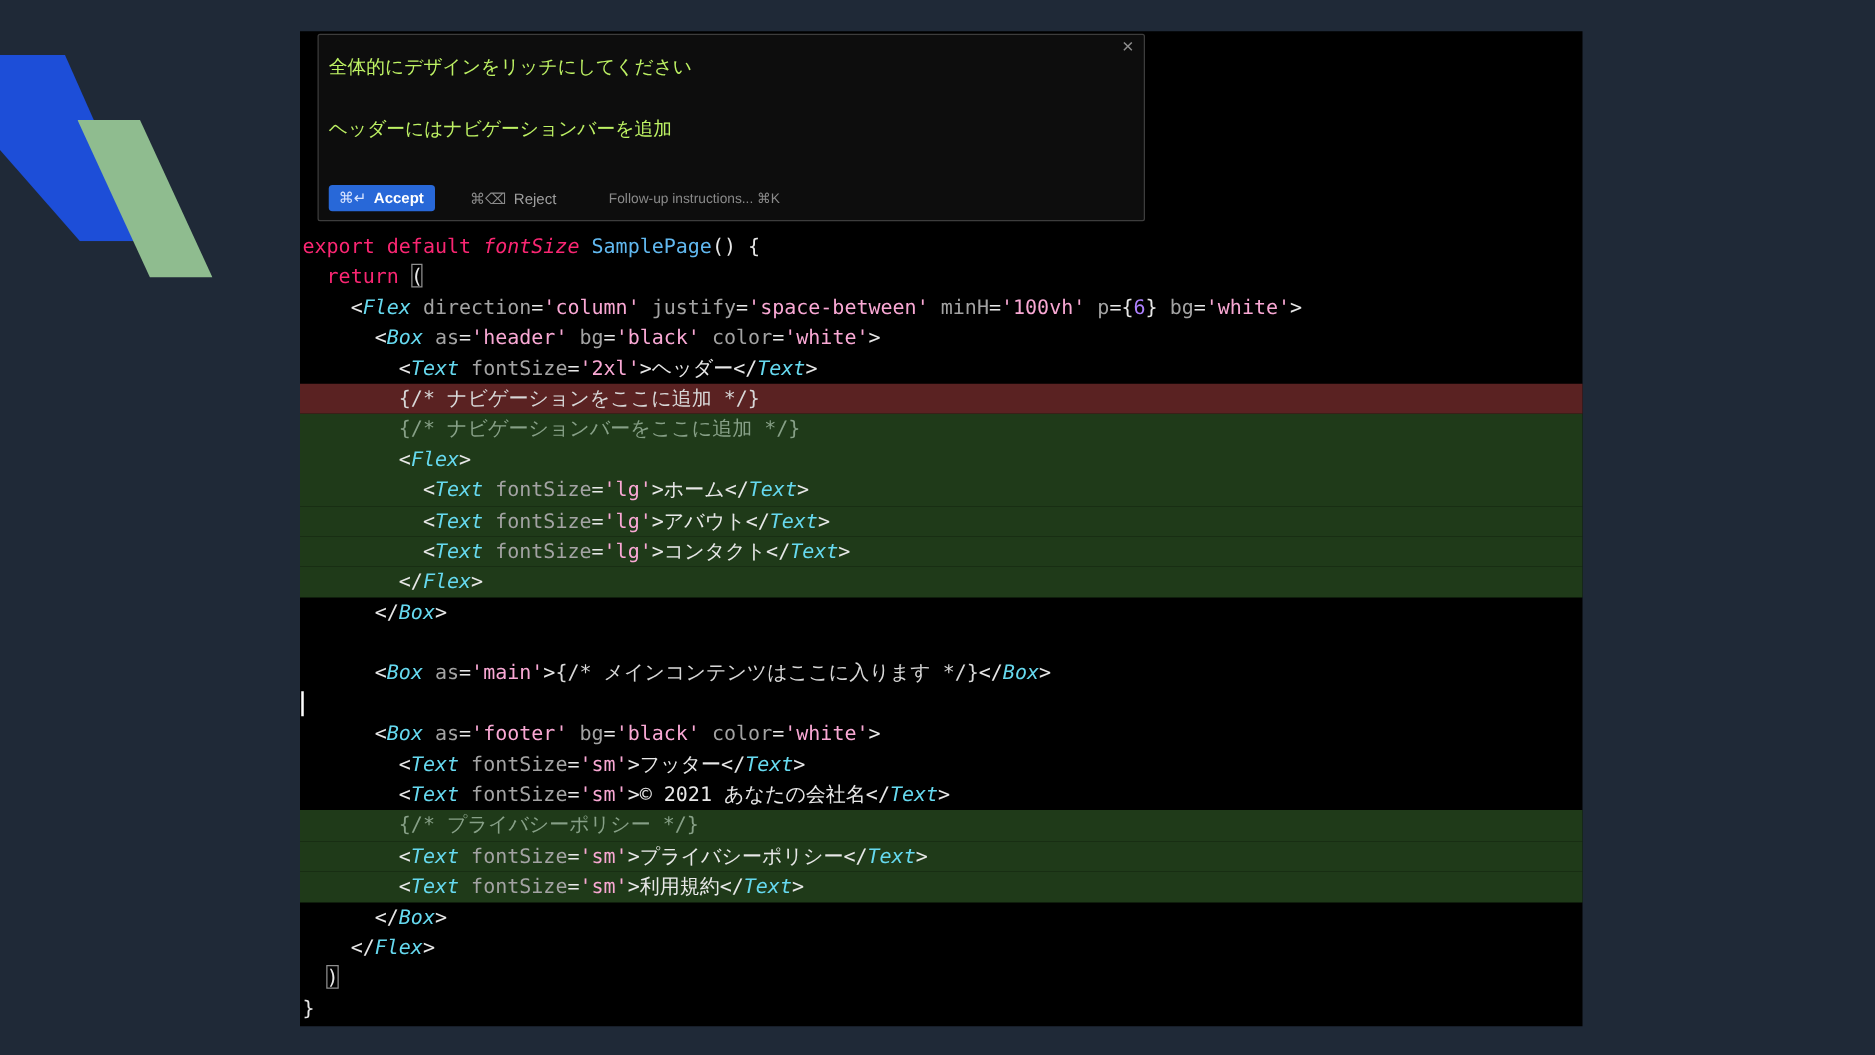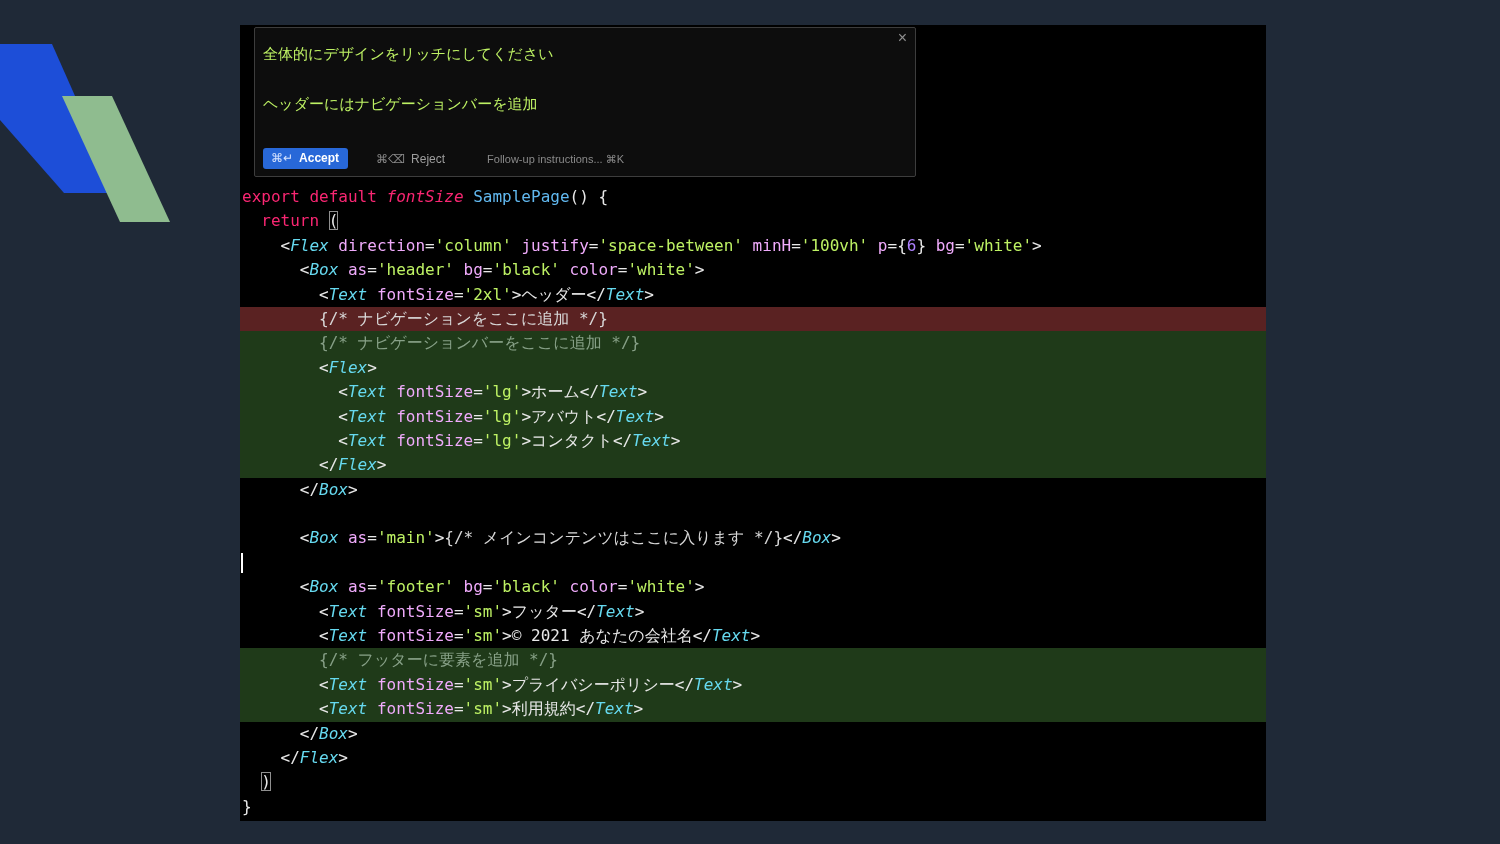--- a/index.html
+++ b/index.html
@@ -47,22 +47,22 @@
   
   .code{position:absolute;left:0;top:160px;width:100%;
         font-family:"DejaVu Sans Mono","Liberation Mono",monospace;font-size:16px;}
   .code-line{white-space:pre;height:24.4px;line-height:24.4px;padding-left:2px;position:relative;}
   .code-line.added{background:var(--added-bg);}
   .code-line.removed{background:var(--removed-bg);}
   .tok-kw{color:#f92672;}
   .tok-kwi{color:#f92672;font-style:italic;}
   .tok-fn{color:#61b8ef;}
   .tok-tag{color:#66d9ef;font-style:italic;}
-  .tok-attr{color:#f0abfc;}
-  .tok-str{color:#bef264;}
+  .tok-attr{color:#a3a3a3;}
+  .tok-str{color:#f9a8d4;}
   .tok-num{color:#ae81ff;}
   .tok-pl{color:#e8e8e8;}
   .tok-cm{color:#87a087;}
   .tok-cmw{color:#d8d8d8;}
   .tok-bm{color:#e8e8e8;outline:1px solid #8f8f8f;outline-offset:-1px;}
   .cursor{position:absolute;left:1px;top:2px;width:2px;height:20px;background:#ffffff;}
 </style>
 </head>
 <body>
 
@@ -106,21 +106,21 @@
         <div class="code-line added"><span class="tok-pl">          &lt;</span><span class="tok-tag">Text</span><span class="tok-pl"> </span><span class="tok-attr">fontSize</span><span class="tok-pl">=</span><span class="tok-str">'lg'</span><span class="tok-pl">&gt;</span><span class="tok-pl">アバウト</span><span class="tok-pl">&lt;/</span><span class="tok-tag">Text</span><span class="tok-pl">&gt;</span></div>
         <div class="code-line added"><span class="tok-pl">          &lt;</span><span class="tok-tag">Text</span><span class="tok-pl"> </span><span class="tok-attr">fontSize</span><span class="tok-pl">=</span><span class="tok-str">'lg'</span><span class="tok-pl">&gt;</span><span class="tok-pl">コンタクト</span><span class="tok-pl">&lt;/</span><span class="tok-tag">Text</span><span class="tok-pl">&gt;</span></div>
         <div class="code-line added"><span class="tok-pl">        &lt;/</span><span class="tok-tag">Flex</span><span class="tok-pl">&gt;</span></div>
         <div class="code-line"><span class="tok-pl">      &lt;/</span><span class="tok-tag">Box</span><span class="tok-pl">&gt;</span></div>
         <div class="code-line"></div>
         <div class="code-line"><span class="tok-pl">      &lt;</span><span class="tok-tag">Box</span><span class="tok-pl"> </span><span class="tok-attr">as</span><span class="tok-pl">=</span><span class="tok-str">'main'</span><span class="tok-pl">&gt;</span><span class="tok-cmw">{/* メインコンテンツはここに入ります */}</span><span class="tok-pl">&lt;/</span><span class="tok-tag">Box</span><span class="tok-pl">&gt;</span></div>
         <div class="code-line"><span class="cursor"></span></div>
         <div class="code-line"><span class="tok-pl">      &lt;</span><span class="tok-tag">Box</span><span class="tok-pl"> </span><span class="tok-attr">as</span><span class="tok-pl">=</span><span class="tok-str">'footer'</span><span class="tok-pl"> </span><span class="tok-attr">bg</span><span class="tok-pl">=</span><span class="tok-str">'black'</span><span class="tok-pl"> </span><span class="tok-attr">color</span><span class="tok-pl">=</span><span class="tok-str">'white'</span><span class="tok-pl">&gt;</span></div>
         <div class="code-line"><span class="tok-pl">        &lt;</span><span class="tok-tag">Text</span><span class="tok-pl"> </span><span class="tok-attr">fontSize</span><span class="tok-pl">=</span><span class="tok-str">'sm'</span><span class="tok-pl">&gt;</span><span class="tok-pl">フッター</span><span class="tok-pl">&lt;/</span><span class="tok-tag">Text</span><span class="tok-pl">&gt;</span></div>
         <div class="code-line"><span class="tok-pl">        &lt;</span><span class="tok-tag">Text</span><span class="tok-pl"> </span><span class="tok-attr">fontSize</span><span class="tok-pl">=</span><span class="tok-str">'sm'</span><span class="tok-pl">&gt;</span><span class="tok-pl">© 2021 あなたの会社名</span><span class="tok-pl">&lt;/</span><span class="tok-tag">Text</span><span class="tok-pl">&gt;</span></div>
-        <div class="code-line added"><span class="tok-pl">        </span><span class="tok-cm">{/* フッターに要素を追加 */}</span></div>
+        <div class="code-line added"><span class="tok-pl">        </span><span class="tok-cm">{/* プライバシーポリシー */}</span></div>
         <div class="code-line added"><span class="tok-pl">        &lt;</span><span class="tok-tag">Text</span><span class="tok-pl"> </span><span class="tok-attr">fontSize</span><span class="tok-pl">=</span><span class="tok-str">'sm'</span><span class="tok-pl">&gt;</span><span class="tok-pl">プライバシーポリシー</span><span class="tok-pl">&lt;/</span><span class="tok-tag">Text</span><span class="tok-pl">&gt;</span></div>
         <div class="code-line added"><span class="tok-pl">        &lt;</span><span class="tok-tag">Text</span><span class="tok-pl"> </span><span class="tok-attr">fontSize</span><span class="tok-pl">=</span><span class="tok-str">'sm'</span><span class="tok-pl">&gt;</span><span class="tok-pl">利用規約</span><span class="tok-pl">&lt;/</span><span class="tok-tag">Text</span><span class="tok-pl">&gt;</span></div>
         <div class="code-line"><span class="tok-pl">      &lt;/</span><span class="tok-tag">Box</span><span class="tok-pl">&gt;</span></div>
         <div class="code-line"><span class="tok-pl">    &lt;/</span><span class="tok-tag">Flex</span><span class="tok-pl">&gt;</span></div>
         <div class="code-line"><span class="tok-pl">  </span><span class="tok-bm">)</span></div>
         <div class="code-line"><span class="tok-pl">}</span></div>
       </div>
 
   </div>
 </div>

